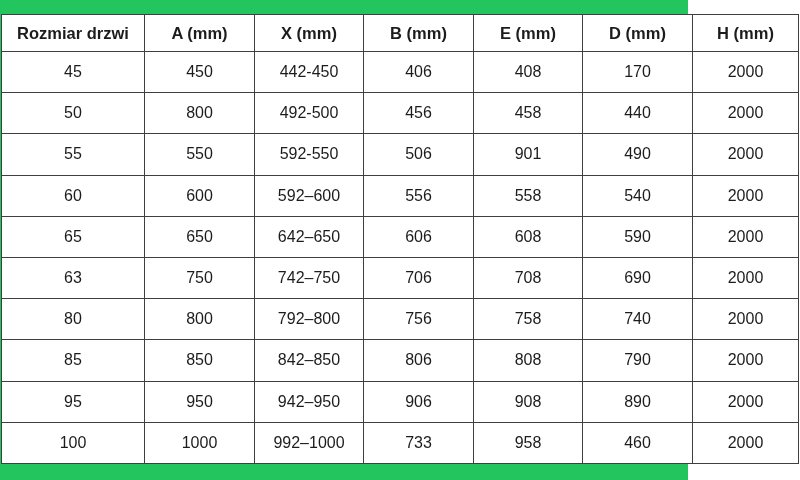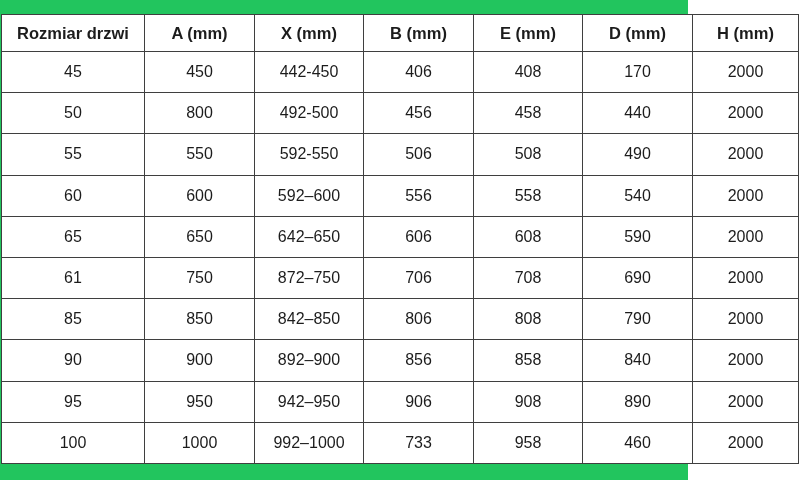--- a/index.html
+++ b/index.html
@@ -97,21 +97,21 @@
           <td>456</td>
           <td>458</td>
           <td>440</td>
           <td>2000</td>
         </tr>
         <tr>
           <td>55</td>
           <td>550</td>
           <td>592-550</td>
           <td>506</td>
-          <td>508</td>
+          <td>901</td>
           <td>490</td>
           <td>2000</td>
         </tr>
         <tr>
           <td>60</td>
           <td>600</td>
           <td>592–600</td>
           <td>556</td>
           <td>558</td>
           <td>540</td>
@@ -120,44 +120,44 @@
         <tr>
           <td>65</td>
           <td>650</td>
           <td>642–650</td>
           <td>606</td>
           <td>608</td>
           <td>590</td>
           <td>2000</td>
         </tr>
         <tr>
-          <td>61</td>
+          <td>63</td>
           <td>750</td>
-          <td>872–750</td>
+          <td>742–750</td>
           <td>706</td>
           <td>708</td>
           <td>690</td>
+          <td>2000</td>
+        </tr>
+        <tr>
+          <td>80</td>
+          <td>800</td>
+          <td>792–800</td>
+          <td>756</td>
+          <td>758</td>
+          <td>740</td>
           <td>2000</td>
         </tr>
         <tr>
           <td>85</td>
           <td>850</td>
           <td>842–850</td>
           <td>806</td>
           <td>808</td>
           <td>790</td>
-          <td>2000</td>
-        </tr>
-        <tr>
-          <td>90</td>
-          <td>900</td>
-          <td>892–900</td>
-          <td>856</td>
-          <td>858</td>
-          <td>840</td>
           <td>2000</td>
         </tr>
         <tr>
           <td>95</td>
           <td>950</td>
           <td>942–950</td>
           <td>906</td>
           <td>908</td>
           <td>890</td>
           <td>2000</td>

